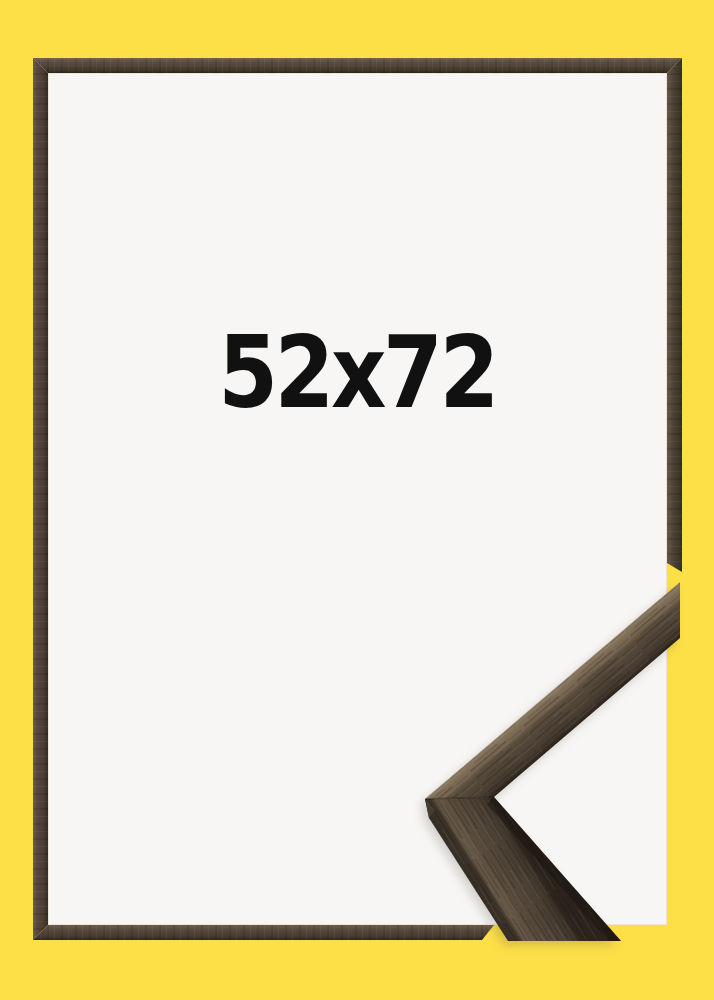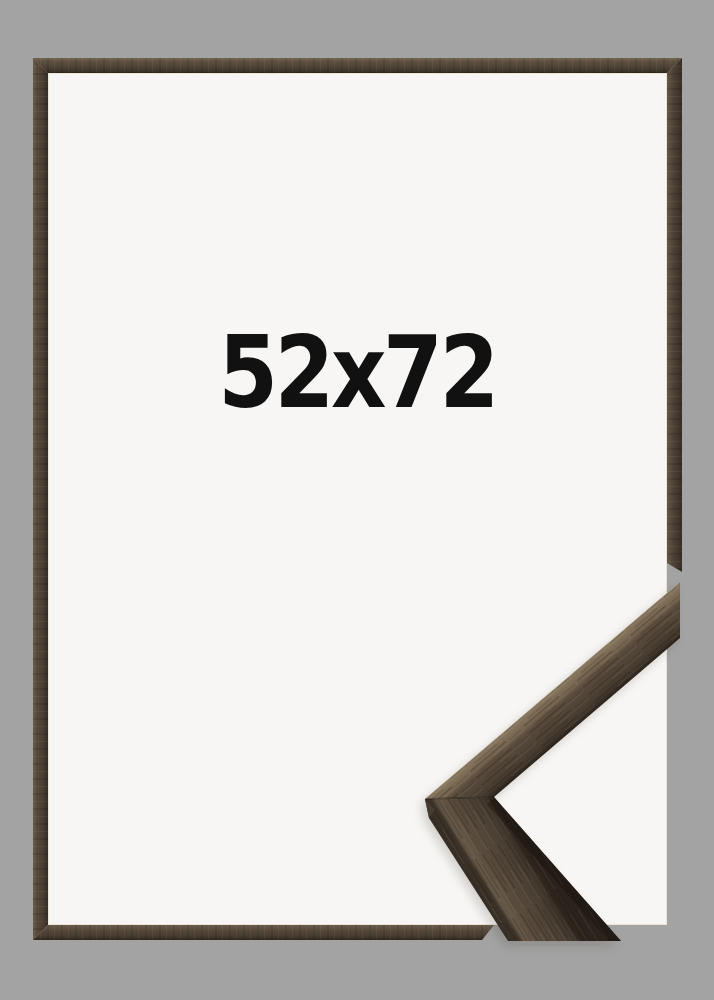--- a/index.html
+++ b/index.html
@@ -3,21 +3,21 @@
 <meta charset="utf-8">
 <style>
   html,body{margin:0;padding:0;}
   body{
     width:714px;height:1000px;
     background:#f1f0ee;
     font-family:"DejaVu Sans","Liberation Sans",sans-serif;
     overflow:hidden;
   }
   .stage{
-    position:relative;width:714px;height:1000px;background:#a3a3a3;
+    position:relative;width:714px;height:1000px;background:#fde047;
   }
   
   .frame{
     position:absolute;left:33px;top:58px;width:649px;height:882px;
   }
   .frame-interior{
     position:absolute;left:15px;top:15px;width:619px;height:852px;
     background:#f7f6f4;
     box-shadow:inset 0 0 0 1px rgba(233,222,200,0.75);
   }

